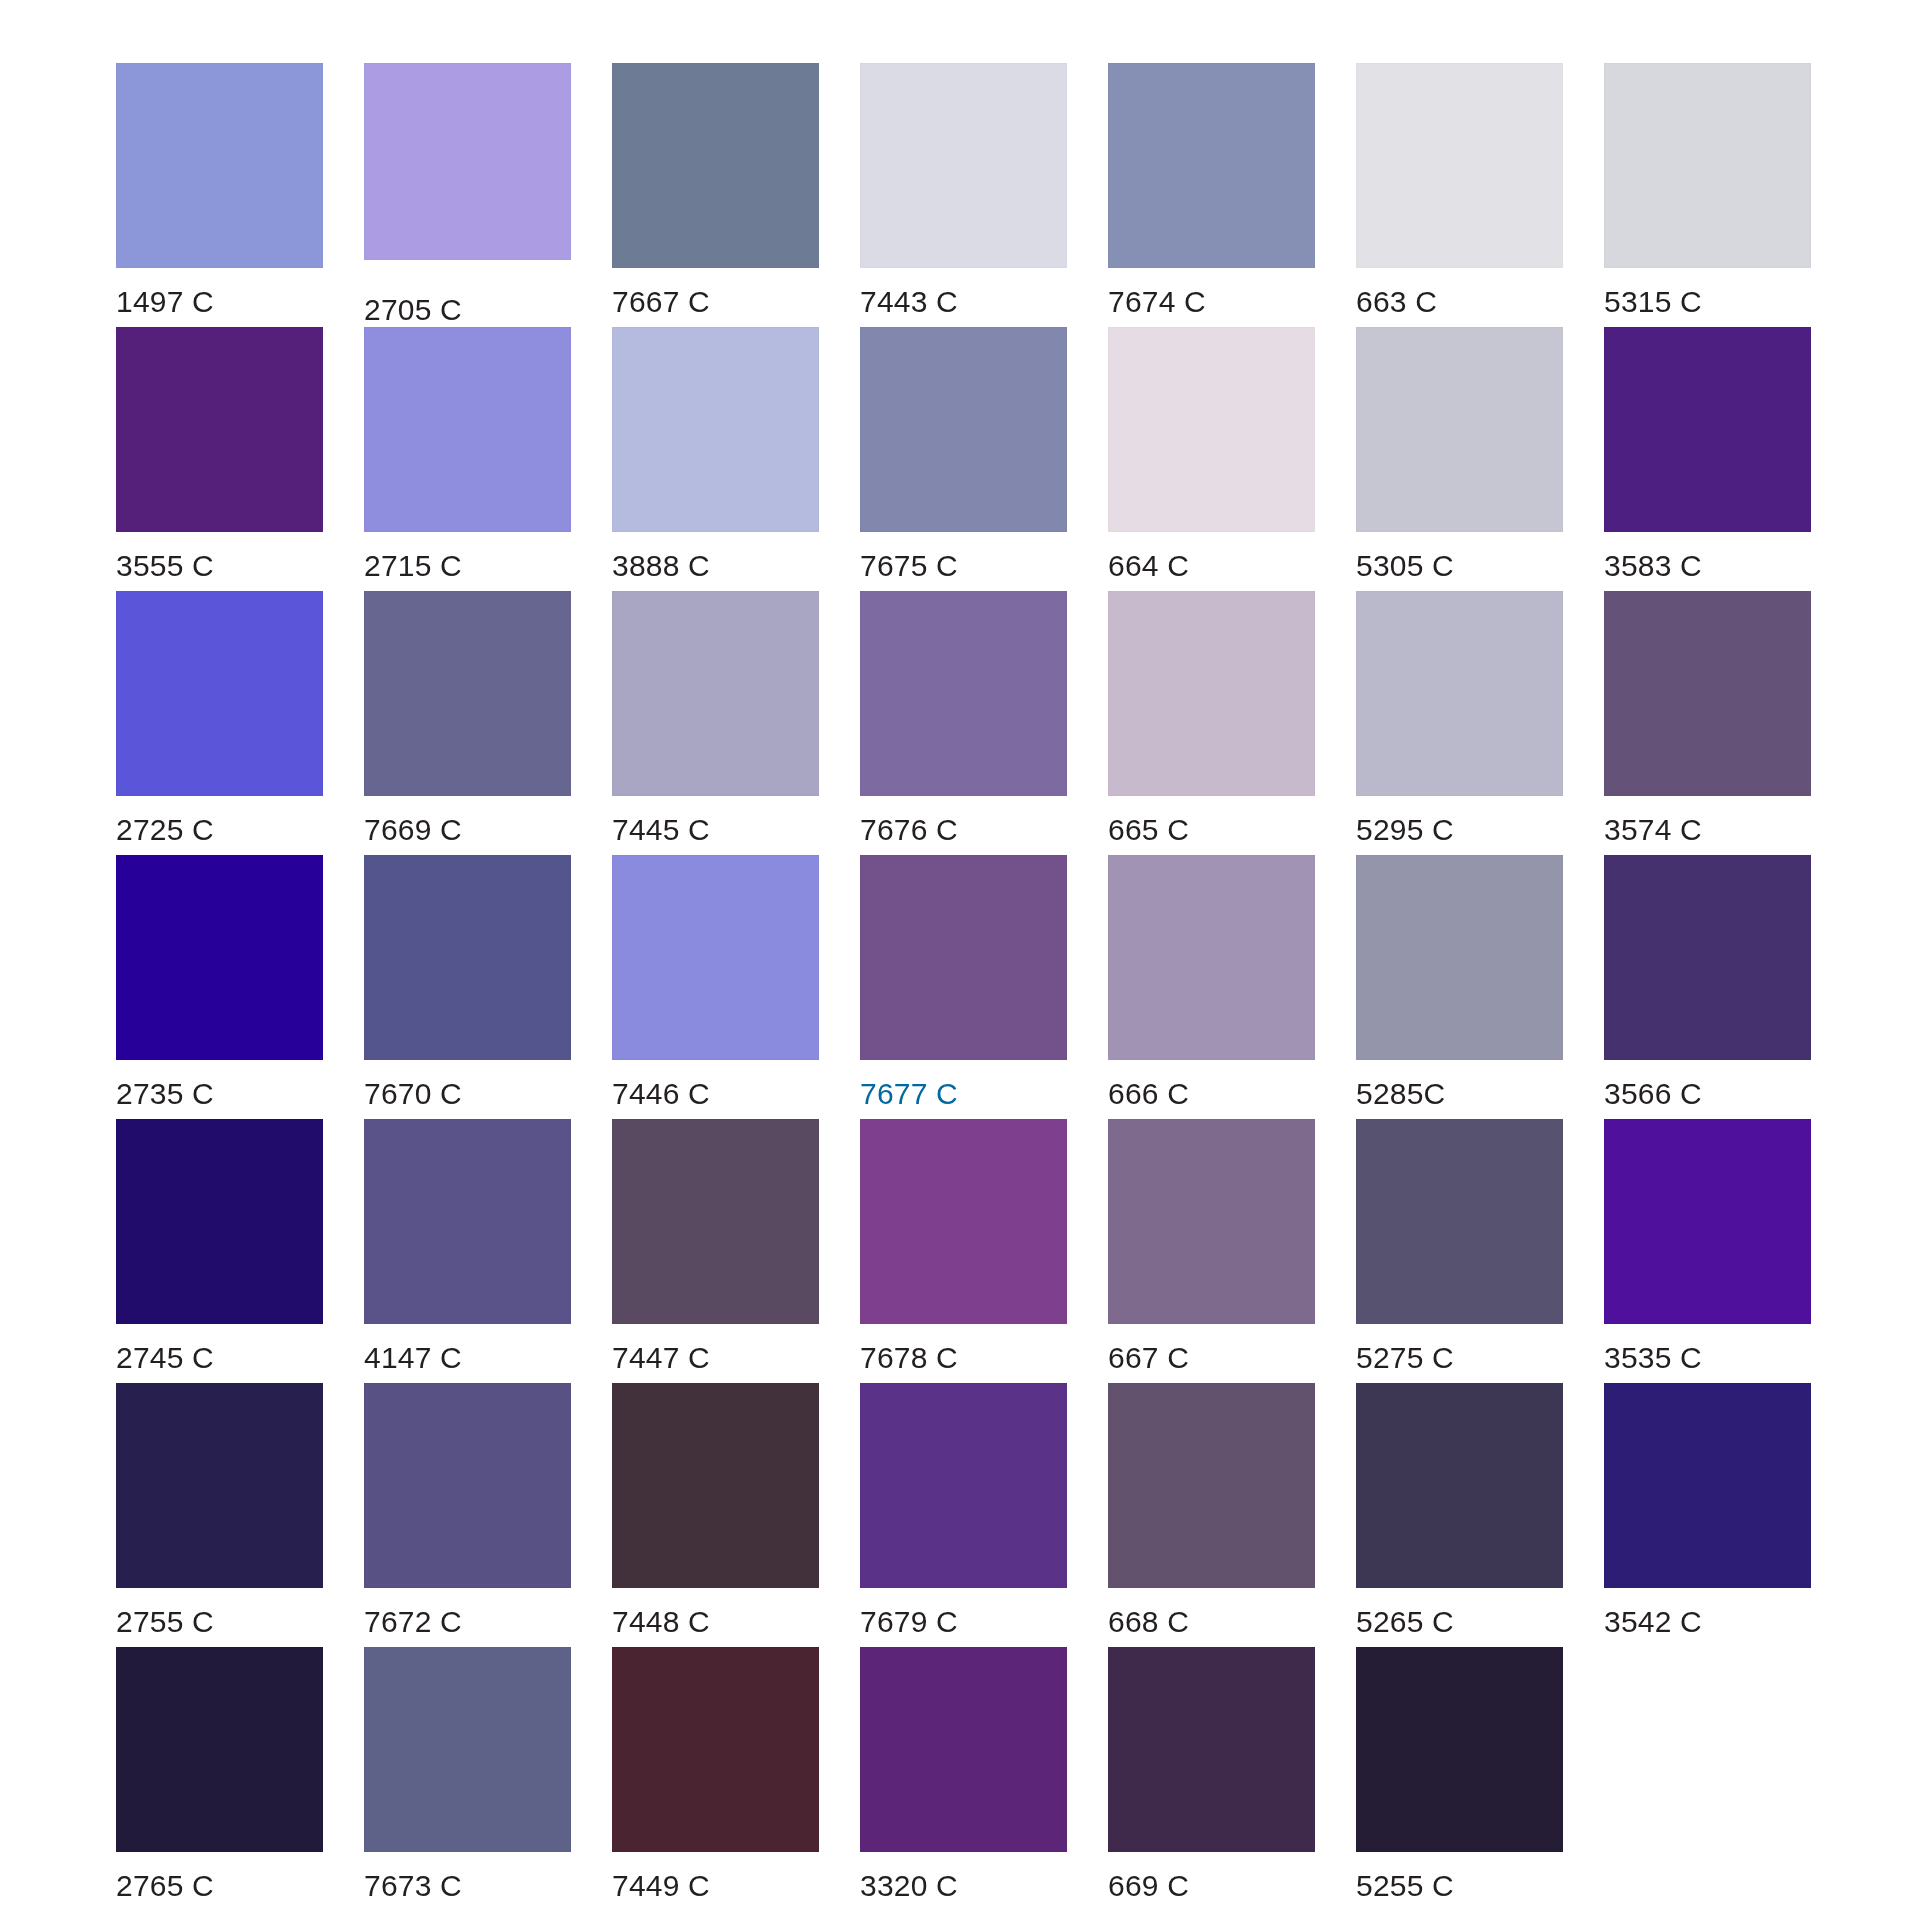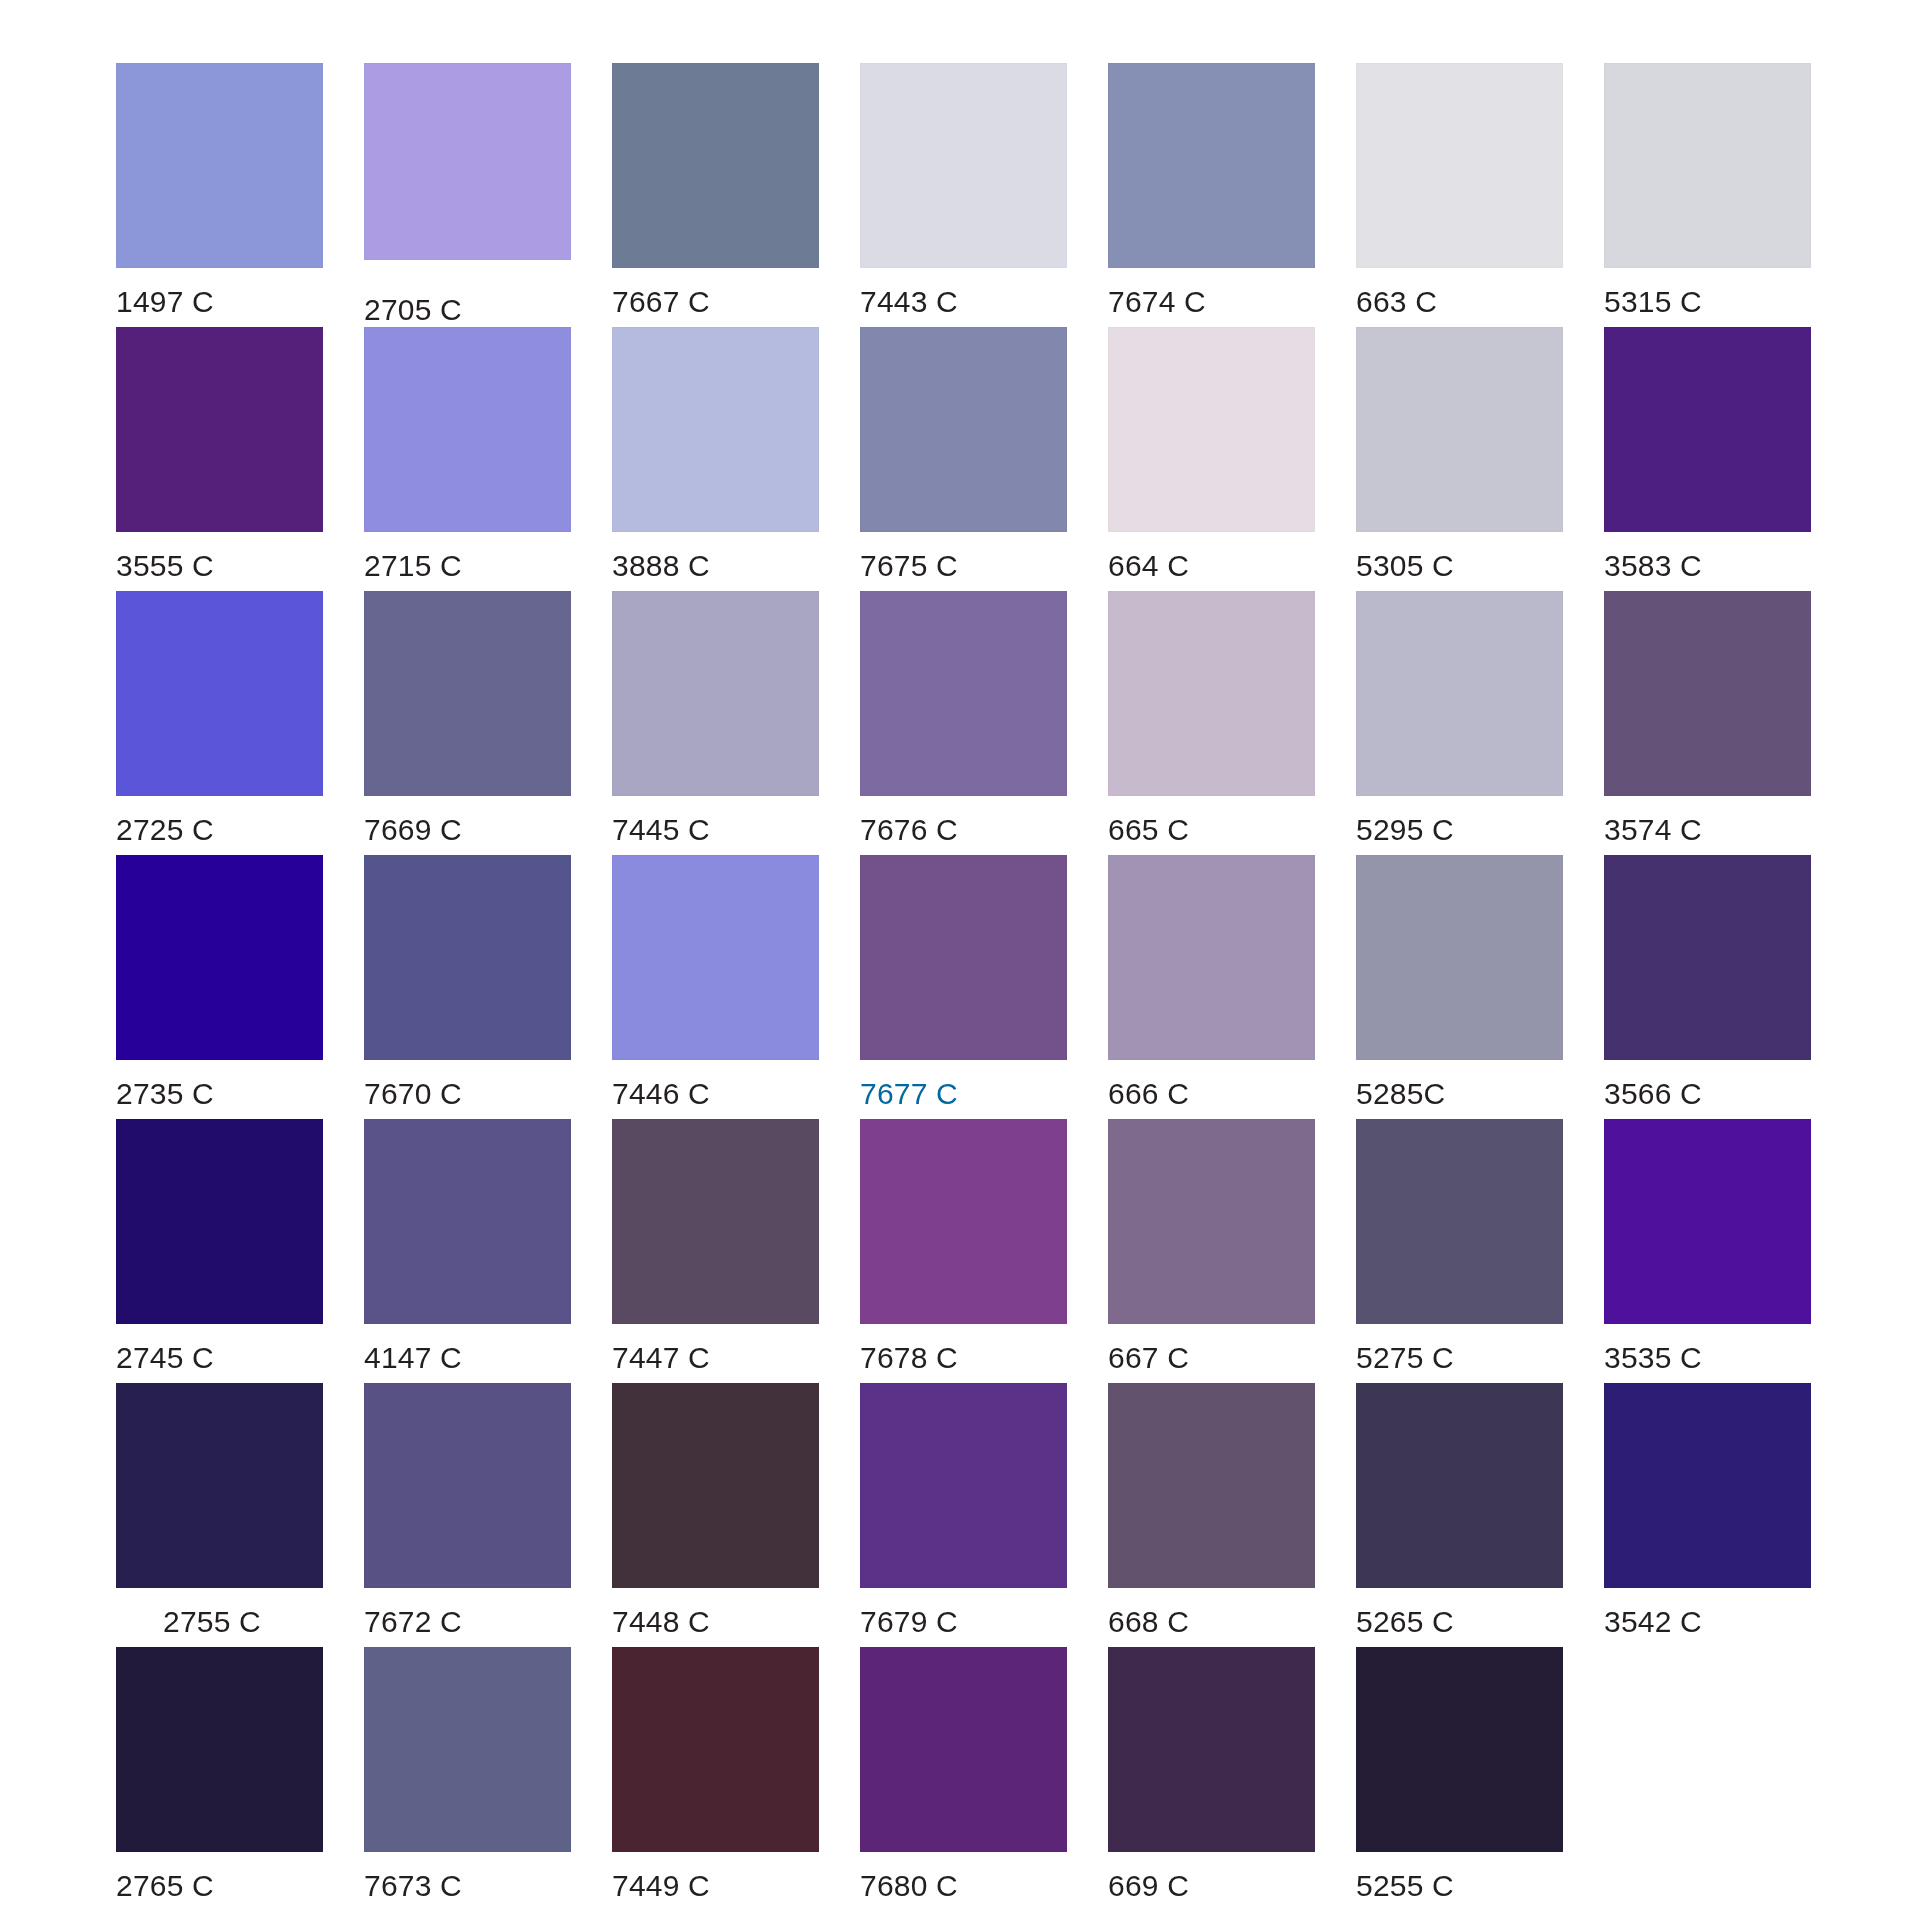--- a/index.html
+++ b/index.html
@@ -199,21 +199,21 @@
       <div class="swatch-cell">
         <div class="swatch-chip" style="background: rgb(86, 82, 111);"></div>
         <div class="swatch-label" style="color: rgb(35, 31, 32);">5275 C</div>
       </div>
       <div class="swatch-cell">
         <div class="swatch-chip" style="background: rgb(79, 16, 155);"></div>
         <div class="swatch-label" style="color: rgb(35, 31, 32);">3535 C</div>
       </div>
       <div class="swatch-cell">
         <div class="swatch-chip" style="background: rgb(39, 32, 79);"></div>
-        <div class="swatch-label" style="color: rgb(35, 31, 32); margin-left: 47px;">2755 C</div>
+        <div class="swatch-label" style="color: rgb(35, 31, 32);">2755 C</div>
       </div>
       <div class="swatch-cell">
         <div class="swatch-chip" style="background: rgb(87, 81, 132);"></div>
         <div class="swatch-label" style="color: rgb(35, 31, 32);">7672 C</div>
       </div>
       <div class="swatch-cell">
         <div class="swatch-chip" style="background: rgb(66, 49, 59);"></div>
         <div class="swatch-label" style="color: rgb(35, 31, 32);">7448 C</div>
       </div>
       <div class="swatch-cell">
@@ -239,21 +239,21 @@
       <div class="swatch-cell">
         <div class="swatch-chip" style="background: rgb(94, 98, 136);"></div>
         <div class="swatch-label" style="color: rgb(35, 31, 32);">7673 C</div>
       </div>
       <div class="swatch-cell">
         <div class="swatch-chip" style="background: rgb(74, 36, 49);"></div>
         <div class="swatch-label" style="color: rgb(35, 31, 32);">7449 C</div>
       </div>
       <div class="swatch-cell">
         <div class="swatch-chip" style="background: rgb(93, 37, 119);"></div>
-        <div class="swatch-label" style="color: rgb(35, 31, 32);">7680 C</div>
+        <div class="swatch-label" style="color: rgb(35, 31, 32);">3320 C</div>
       </div>
       <div class="swatch-cell">
         <div class="swatch-chip" style="background: rgb(64, 42, 76);"></div>
         <div class="swatch-label" style="color: rgb(35, 31, 32);">669 C</div>
       </div>
       <div class="swatch-cell">
         <div class="swatch-chip" style="background: rgb(36, 29, 53);"></div>
         <div class="swatch-label" style="color: rgb(35, 31, 32);">5255 C</div>
       </div>
     </div>

